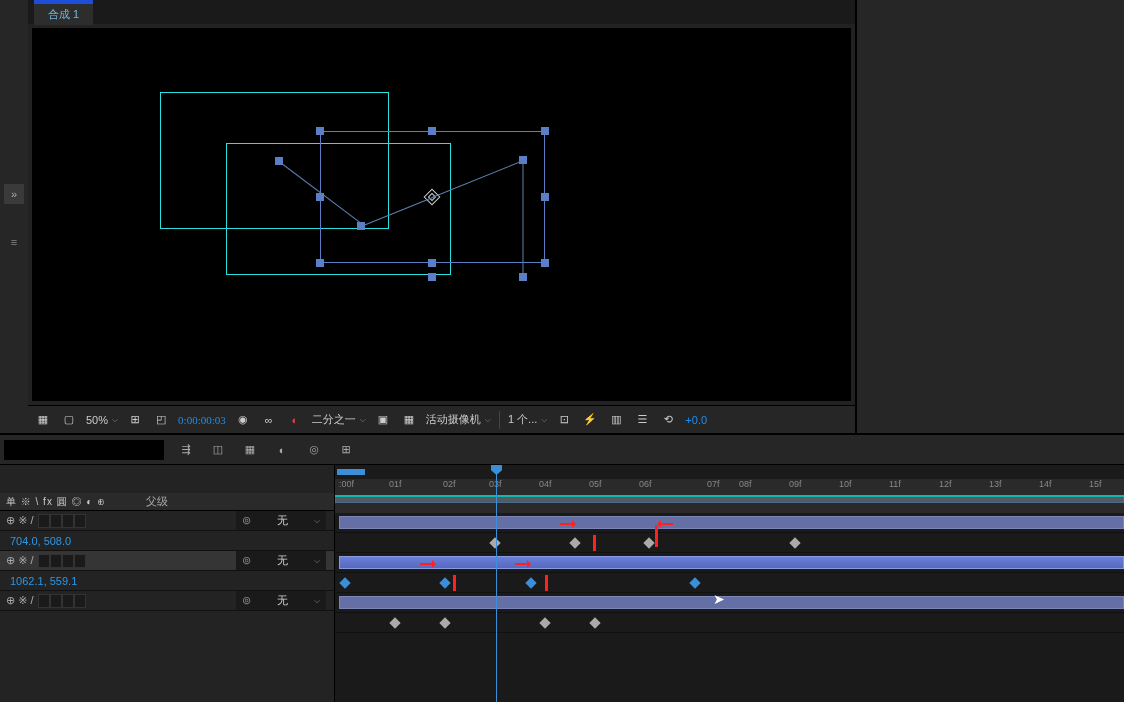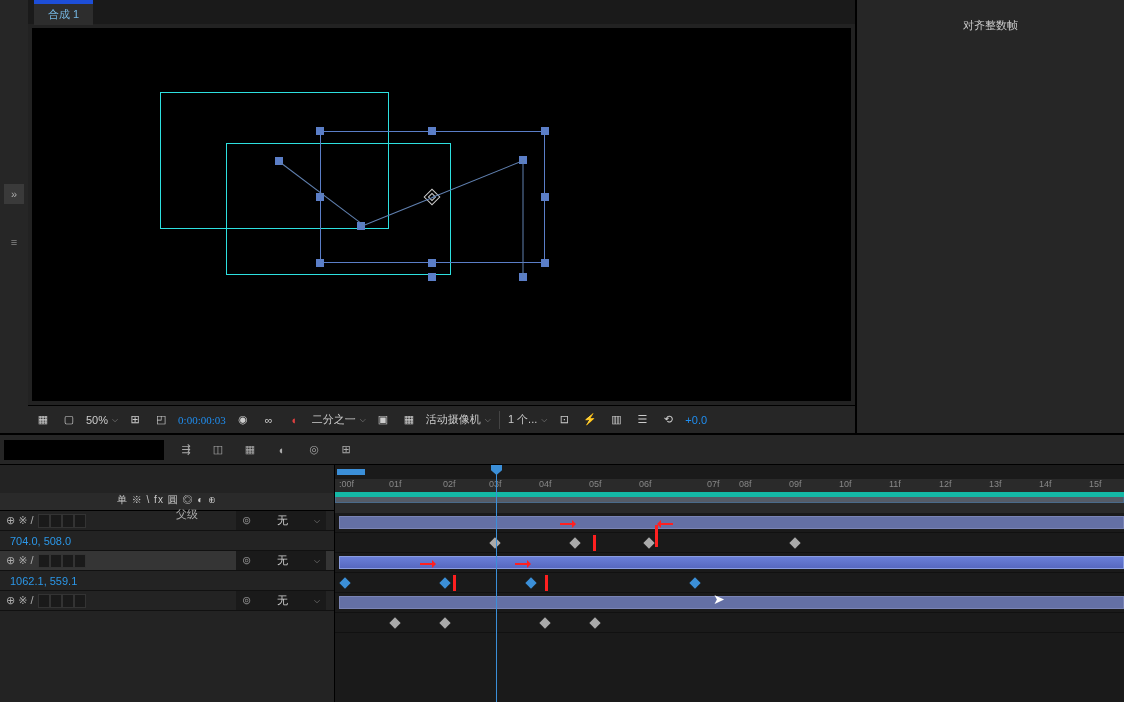--- a/index.html
+++ b/index.html
@@ -40,24 +40,24 @@
 
 .timeline { height:269px; background:#1e1e1e; border-top:2px solid #000;}
 .tl-toolbar { height:30px; background:#262626; display:flex; align-items:center; border-bottom:1px solid #000;}
 .search-area { width:160px; height:20px; background:#000; margin-left:4px;}
 .tl-icons { display:flex; gap:16px; padding:0 14px;}
 .tl-icon { width:16px;height:16px; color:#aaa; display:flex;align-items:center;justify-content:center;}
 .tl-main { display:flex; height:237px; position:relative;}
 .tl-left { width:335px; background:#232323; border-right:1px solid #000;}
 .tl-right { flex:1; background:#1a1a1a; position:relative; overflow:hidden;}
 
-.ruler { height:18px; background:#2a2a2a; position:relative; border-bottom:5px solid #14b8a6;}
+.ruler { height:18px; background:#2a2a2a; position:relative; border-bottom:2px solid #14b8a6;}
 .ruler-mark { position:absolute; top:0; font-size:9px; color:#888; white-space:nowrap;}
 .workarea { height:10px; background:#555b66; border:1px solid #4a6a8a;}
-.header-row { height:18px; background:#2a2a2a; display:flex; align-items:center; padding:0 6px; border-bottom:1px solid #000;flex-direction:column;}
+.header-row { height:18px; background:#2a2a2a; display:flex; align-items:center; padding:0 6px; border-bottom:1px solid #000;}
 .parent-hdr { margin-left:40px; color:#aaa;}
 
 .layer-row { height:20px; display:flex; align-items:center; border-bottom:1px solid #111; padding-left:6px;}
 .prop-row { height:20px; display:flex; align-items:center; padding-left:10px; border-bottom:1px solid #111;}
 .prop-val { color:#2b97e8;}
 .parent-dd { margin-left:auto; margin-right:8px; display:flex; align-items:center; gap:4px; background:#1a1a1a; padding:2px 6px; width:90px; justify-content:space-between;}
 .layer-row.selected { background:#353535;}
 .layer-switches { display:flex; gap:0px; margin-left:0px;}
 .lsw { width:12px;height:14px; border:1px solid #333; background:#1a1a1a;}
 
@@ -145,23 +145,20 @@
       <div class="tb-btn">⊡</div>
       <div class="tb-btn">⚡</div>
       <div class="tb-btn">▥</div>
       <div class="tb-btn">☰</div>
       <div class="tb-btn">⟲</div>
       <div class="exposure">+0.0</div>
     </div>
   </div>
 
   <div class="right-panel">
-    <div class="rp-body">
-      <div class="rp-btn">对齐整数帧</div>
-    </div>
   </div>
 </div>
 
 <div class="timeline">
   <div class="tl-toolbar">
     <div class="search-area"></div>
     <div class="tl-icons">
       <div class="tl-icon">⇶</div>
       <div class="tl-icon">◫</div>
       <div class="tl-icon">▦</div>

